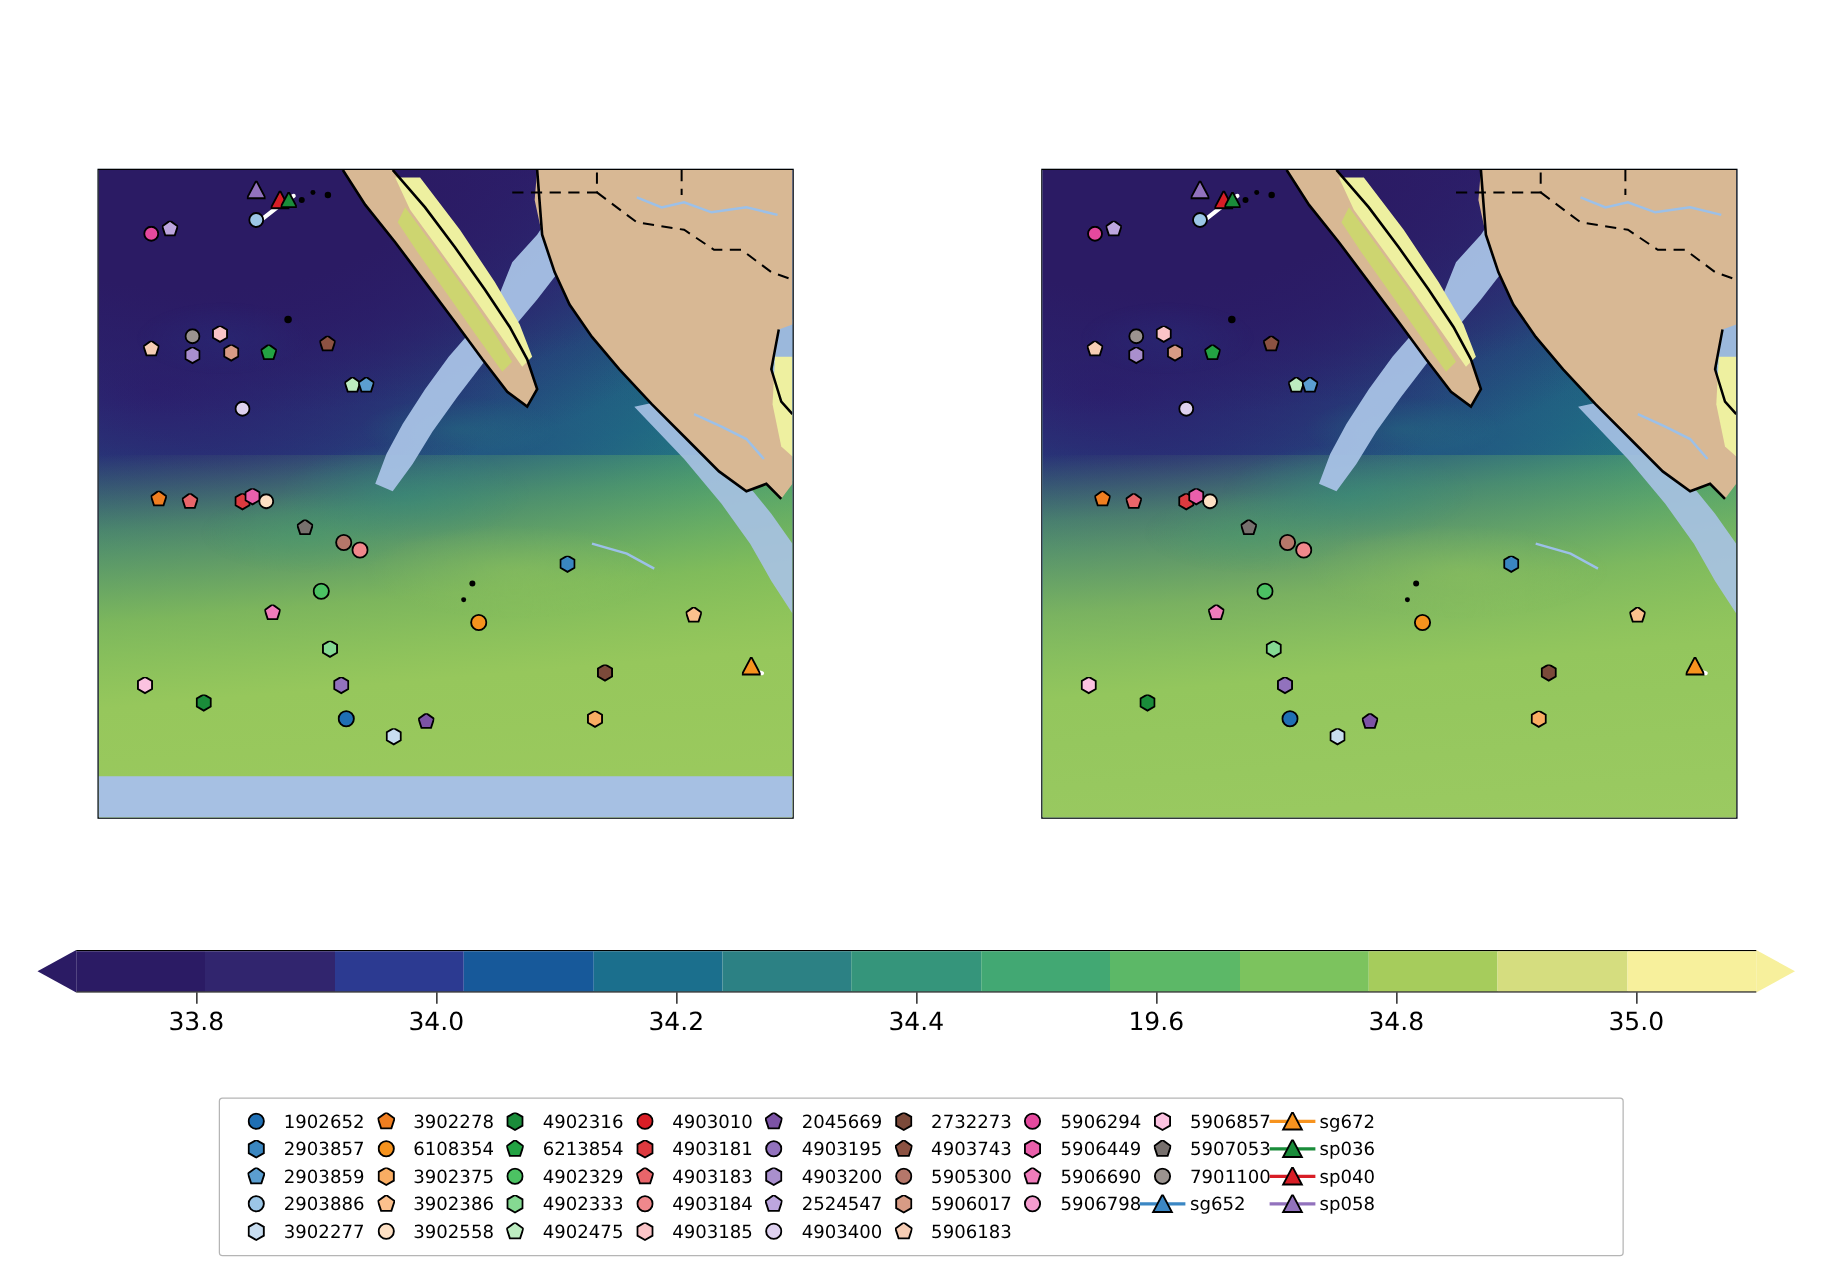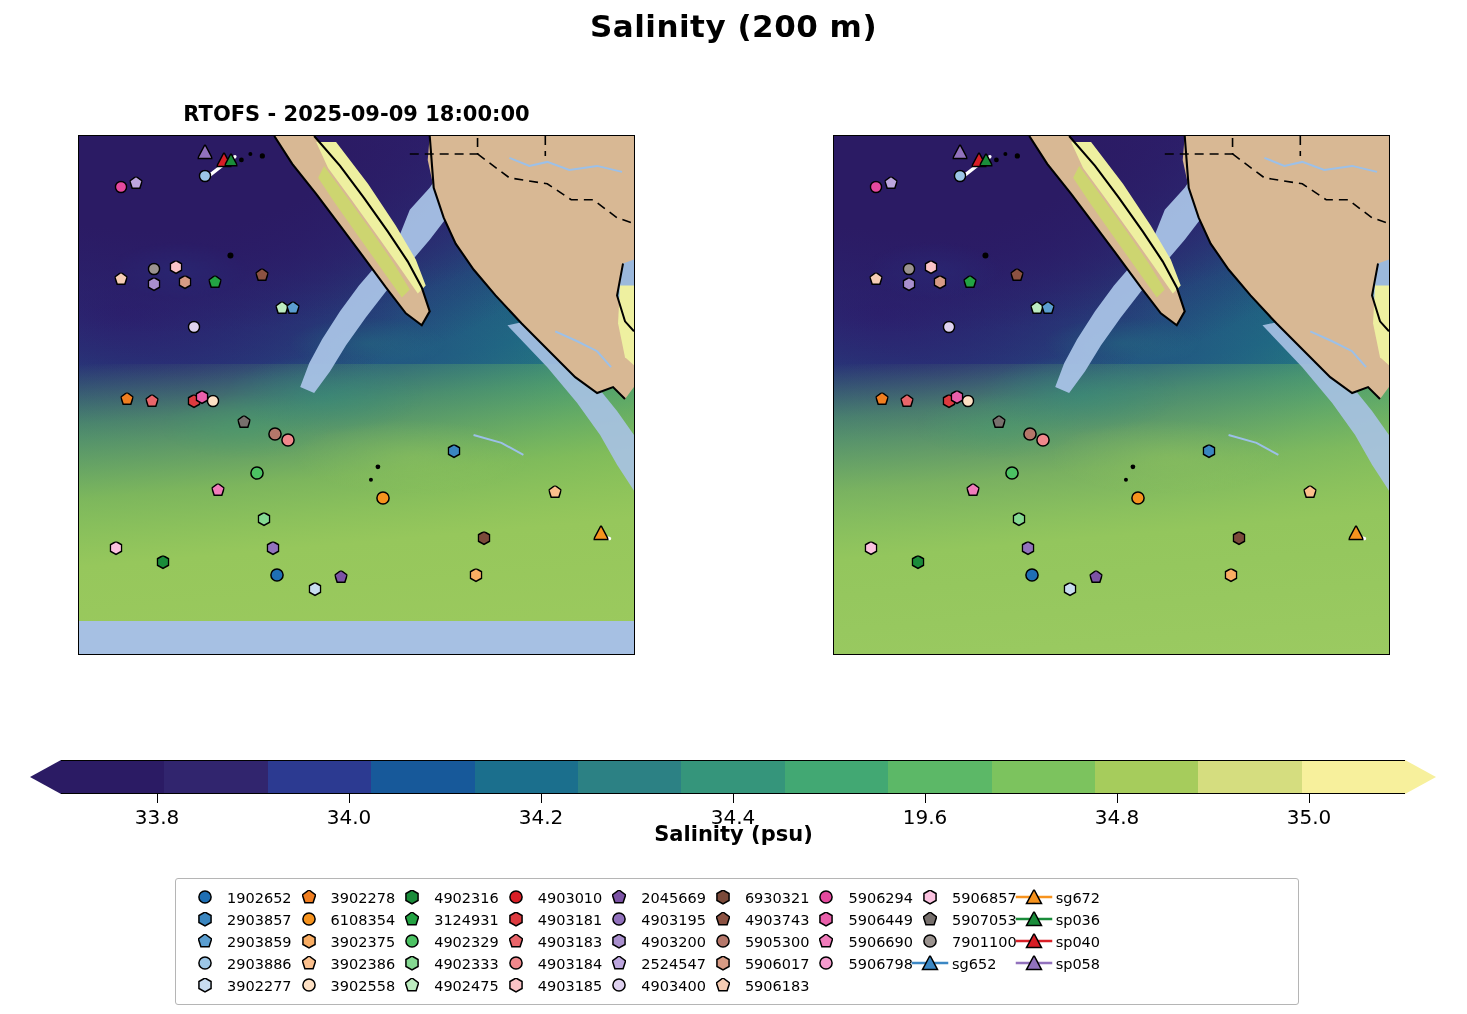--- a/index.html
+++ b/index.html
@@ -87,24 +87,22 @@
   .lg-item{display:flex;align-items:center;height:19px;gap:5px;}
   .lg-sym{width:34px;height:19px;position:relative;flex:0 0 34px;}
   .lg-sym svg{position:absolute;left:50%;top:50%;transform:translate(-50%,-50%);}
   .lg-txt{font-size:14.5px;color:#000;white-space:nowrap;}
 </style>
 </head>
 <body>
 
 <div class="fig">
 
-  <div id="main-title">Salinity (200 m)</div>
 
   <div class="panel" id="panel-rtofs">
-    <div class="panel-title">RTOFS - 2025-09-09 18:00:00</div>
     <div class="mapbox">
       <div class="maplayer rtofs">
         <div class="ocean-base"></div>
         <div class="ocean-warm"></div>
         <div class="ocean-swirl"></div>
       </div>
       <svg class="maplayer" viewBox="0 0 557 520" preserveAspectRatio="none">
 
         <path d="M330,0 L368,0 L372,22 L352,52 L332,74 L320,104 L300,128 L281,150 L262,176
                  L244,204 L231,228 L222,252 L236,258 L252,236 L268,210 L288,182 L308,156
@@ -701,21 +699,20 @@
       <div class="cbar-lab" style="left: 511px;">34.2</div>
       <div class="cbar-tick" style="left: 703px;"></div>
       <div class="cbar-lab" style="left: 703px;">34.4</div>
       <div class="cbar-tick" style="left: 895px;"></div>
       <div class="cbar-lab" style="left: 895px;">19.6</div>
       <div class="cbar-tick" style="left: 1087px;"></div>
       <div class="cbar-lab" style="left: 1087px;">34.8</div>
       <div class="cbar-tick" style="left: 1279px;"></div>
       <div class="cbar-lab" style="left: 1279px;">35.0</div>
     </div>
-  <div id="cbar-title">Salinity (psu)</div>
 
   <div id="legend">
       <div class="lg-col">
         <div class="lg-item">
           <span class="lg-sym">
             <svg width="14" height="16" viewBox="0 0 14 16">
               <circle cx="7" cy="7" r="6.1" fill="#1f6fb4" stroke="#000" stroke-width="1.5"></circle>
             </svg>
           </span>
           <span class="lg-txt">1902652</span>
@@ -803,21 +800,21 @@
             </svg>
           </span>
           <span class="lg-txt">4902316</span>
         </div>
         <div class="lg-item">
           <span class="lg-sym">
             <svg width="14" height="16" viewBox="0 0 14 16">
               <polygon points="7.00,0.00 13.66,4.84 11.11,12.66 2.89,12.66 0.34,4.84" fill="#23a343" stroke="#000" stroke-width="1.5"></polygon>
             </svg>
           </span>
-          <span class="lg-txt">3124931</span>
+          <span class="lg-txt">6213854</span>
         </div>
         <div class="lg-item">
           <span class="lg-sym">
             <svg width="14" height="16" viewBox="0 0 14 16">
               <circle cx="7" cy="7" r="6.1" fill="#4cc263" stroke="#000" stroke-width="1.5"></circle>
             </svg>
           </span>
           <span class="lg-txt">4902329</span>
         </div>
         <div class="lg-item">
@@ -921,21 +918,21 @@
           <span class="lg-txt">4903400</span>
         </div>
       </div>
       <div class="lg-col">
         <div class="lg-item">
           <span class="lg-sym">
             <svg width="14" height="16" viewBox="0 0 14 16">
               <polygon points="7.00,0.00 13.06,3.50 13.06,10.50 7.00,14.00 0.94,10.50 0.94,3.50" fill="#7b4a3a" stroke="#000" stroke-width="1.5"></polygon>
             </svg>
           </span>
-          <span class="lg-txt">6930321</span>
+          <span class="lg-txt">2732273</span>
         </div>
         <div class="lg-item">
           <span class="lg-sym">
             <svg width="14" height="16" viewBox="0 0 14 16">
               <polygon points="7.00,0.00 13.66,4.84 11.11,12.66 2.89,12.66 0.34,4.84" fill="#8c5242" stroke="#000" stroke-width="1.5"></polygon>
             </svg>
           </span>
           <span class="lg-txt">4903743</span>
         </div>
         <div class="lg-item">

